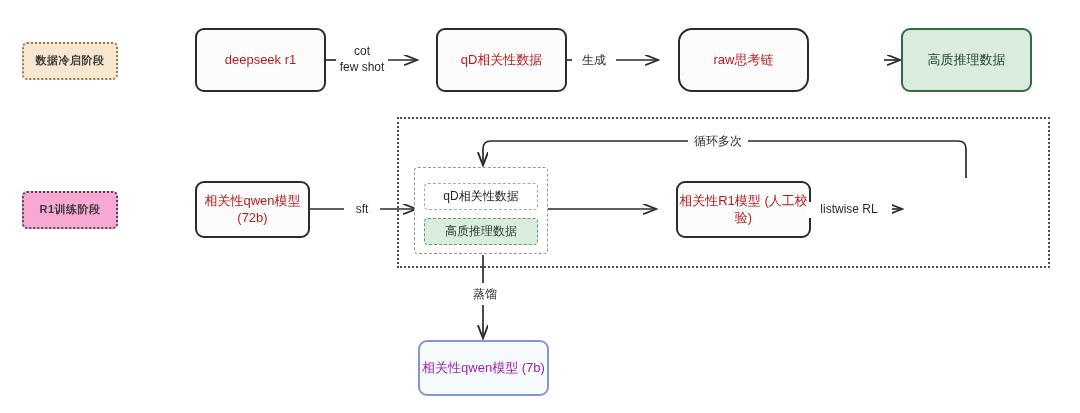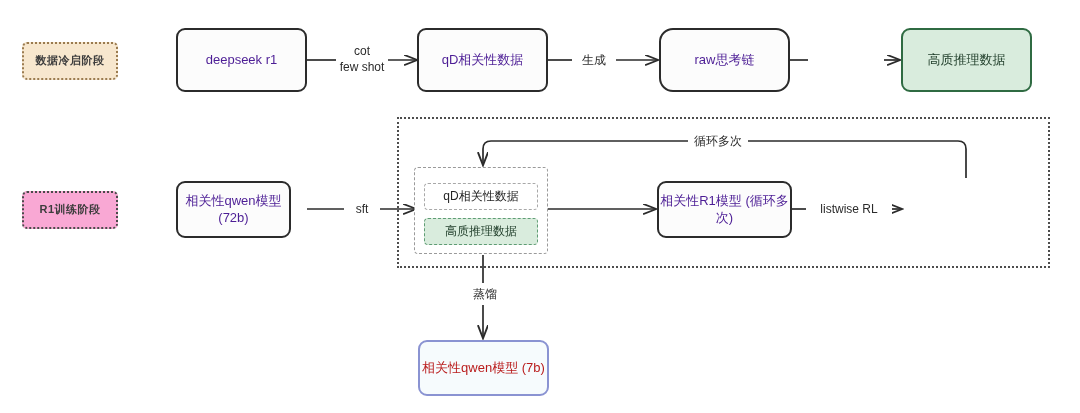--- a/index.html
+++ b/index.html
@@ -51,35 +51,36 @@
     background: #f9a8d4;
     border: 2px dotted #4a4a4a;
     color: #3d3d3d;
   }
   
   .box {
     background: #fcfcfc;
     border: 2px solid #2b2b2b;
     border-radius: 9px;
     font-size: 13px;
-    color: #4c1d95;
+    color: #b91c1c;
+    margin-left: 19px;
   }
   .box-green {
     background: #d9ecdd;
     border: 2px solid #2f6b42;
     border-radius: 9px;
     font-size: 13px;
     color: #1f3d29;
   }
   .box-blue {
     background: #f6fbfd;
     border: 2px solid #8a93d2;
     border-radius: 9px;
     font-size: 13px;
-    color: #b91c1c;
+    color: #a21caf;
   }
   
   .region {
     position: absolute;
     box-sizing: border-box;
     border: 2px dotted #4d4d4d;
     background: transparent;
   }
   .group-box {
     position: absolute;
@@ -191,21 +192,21 @@
 
   <div class="chip chip-plain" style="left:424px; top:183px; width:114px; height:27px;">
     <span>qD相关性数据</span>
   </div>
 
   <div class="chip chip-green" style="left:424px; top:218px; width:114px; height:27px;">
     <span>高质推理数据</span>
   </div>
 
   <div class="node box" style="left:657px; top:181px; width:135px; height:57px;">
-    <span>相关性R1模型 (循环多次)</span>
+    <span>相关性R1模型 (人工校验)</span>
   </div>
 
 
   <div class="node box-blue" style="left:418px; top:340px; width:131px; height:56px;">
     <span>相关性qwen模型 (7b)</span>
   </div>
 
   <div class="edge-label" style="left:336px; top:44px; width:48px;">cot
 few shot</div>
 

